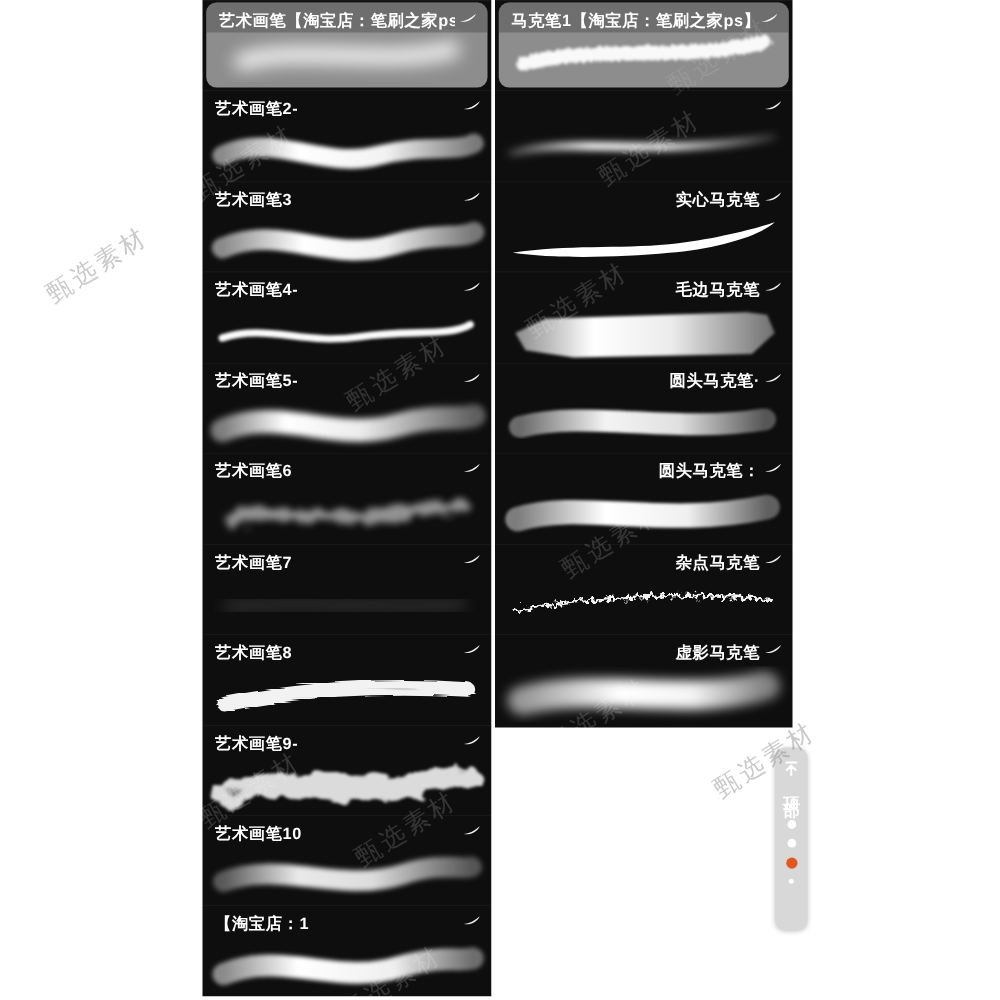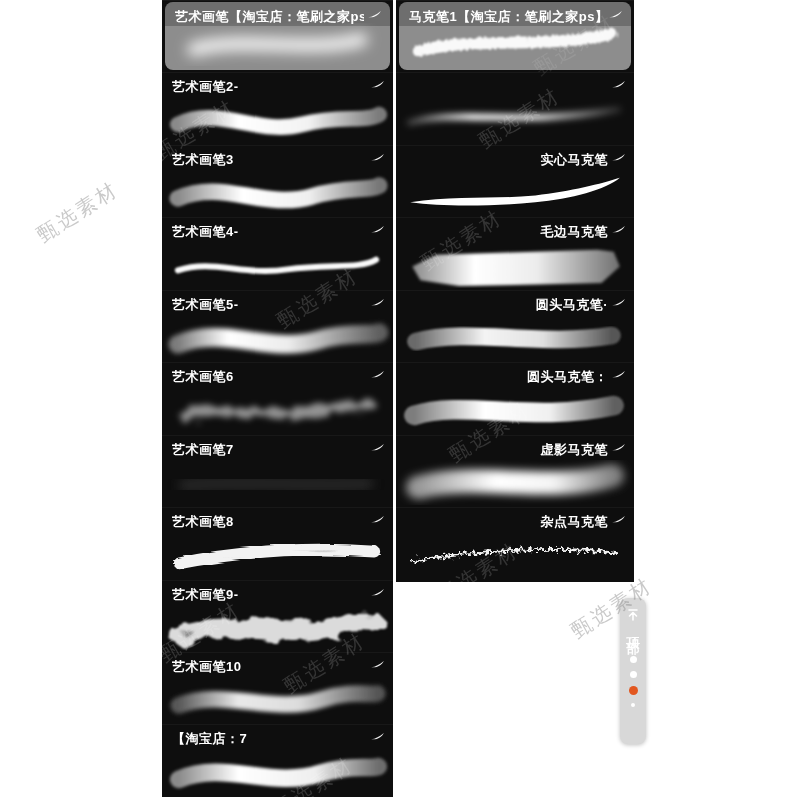--- a/index.html
+++ b/index.html
@@ -232,21 +232,21 @@
               <filter id="f9" x="-40%" y="-160%" width="180%" height="420%">
                 <feGaussianBlur in="SourceGraphic" stdDeviation="2.2"></feGaussianBlur>
               </filter>
             </defs>
             <path d="M15,29 C60,11 110,39 160,23 C190,13 207,19 216,17" fill="none" stroke="url(#g9)" stroke-width="17" stroke-linecap="round" stroke-linejoin="round" filter="url(#f9)"></path>
           </svg>
         </div>
       </div>
       <div class="brush-row">
         <div class="cell">
-          <div class="brush-label">【淘宝店：7</div>
+          <div class="brush-label">【淘宝店：1</div>
           <svg class="swoosh" viewBox="0 0 16 10">
             <path d="M1,8 C5.5,7.5 10.5,5 15,1 C13,5.5 7.5,9 1,8 Z" fill="#ffffff" opacity="0.92"></path>
           </svg>
           <svg class="preview" viewBox="0 0 230 46" preserveAspectRatio="none">
             <defs>
               <linearGradient id="g10" x1="0" y1="0" x2="1" y2="0">
                 <stop offset="0%" stop-color="#8a8a8a"></stop>
                 <stop offset="30%" stop-color="#ffffff"></stop>
                 <stop offset="68%" stop-color="#efefef"></stop>
                 <stop offset="100%" stop-color="#6d6d6d"></stop>
@@ -379,57 +379,57 @@
               <filter id="f16" x="-40%" y="-160%" width="180%" height="420%">
                 <feGaussianBlur in="SourceGraphic" stdDeviation="1.3"></feGaussianBlur>
               </filter>
             </defs>
             <path d="M16,28 C65,12 130,36 212,18" fill="none" stroke="url(#g16)" stroke-width="20" stroke-linecap="round" stroke-linejoin="round" filter="url(#f16)"></path>
           </svg>
         </div>
       </div>
       <div class="brush-row">
         <div class="cell">
-          <div class="brush-label">虚影马克笔</div>
-          <svg class="swoosh" viewBox="0 0 16 10">
-            <path d="M1,8 C5.5,7.5 10.5,5 15,1 C13,5.5 7.5,9 1,8 Z" fill="#ffffff" opacity="0.92"></path>
-          </svg>
-          <svg class="preview" viewBox="0 0 230 46" preserveAspectRatio="none">
-            <defs>
-              <linearGradient id="g17" x1="0" y1="0" x2="1" y2="0">
-                <stop offset="0%" stop-color="#979797"></stop>
-                <stop offset="40%" stop-color="#ffffff"></stop>
-                <stop offset="70%" stop-color="#f4f4f4"></stop>
-                <stop offset="100%" stop-color="#828282"></stop>
-              </linearGradient>
-              <filter id="f17" x="-40%" y="-160%" width="180%" height="420%">
-                <feGaussianBlur in="SourceGraphic" stdDeviation="4.5"></feGaussianBlur>
-              </filter>
-            </defs>
-            <path d="M20,28 C75,12 150,34 210,16" fill="none" stroke="url(#g17)" stroke-width="24" stroke-linecap="round" stroke-linejoin="round" filter="url(#f17)"></path>
-          </svg>
-        </div>
-      </div>
-      <div class="brush-row">
-        <div class="cell">
           <div class="brush-label">杂点马克笔</div>
           <svg class="swoosh" viewBox="0 0 16 10">
             <path d="M1,8 C5.5,7.5 10.5,5 15,1 C13,5.5 7.5,9 1,8 Z" fill="#ffffff" opacity="0.92"></path>
           </svg>
           <svg class="preview" viewBox="0 0 230 46" preserveAspectRatio="none">
             <defs>
               <filter id="f18" x="-40%" y="-160%" width="180%" height="420%">
                 <feTurbulence type="fractalNoise" baseFrequency="0.25 0.2" numOctaves="3" seed="7" result="n"></feTurbulence>
                 <feDisplacementMap in="SourceGraphic" in2="n" scale="10" result="d"></feDisplacementMap>
                 <feColorMatrix in="n" type="matrix" values="0 0 0 0 1 0 0 0 0 1 0 0 0 0 1 0.9 0.9 0.9 0 0" result="w"></feColorMatrix>
                 <feComposite in="w" in2="d" operator="in" result="c"></feComposite>
                 <feGaussianBlur in="c" stdDeviation="0.3"></feGaussianBlur>
               </filter>
             </defs>
             <path d="M14,29 C80,17 160,13 216,21" fill="none" stroke="#e8e8e8" stroke-width="2.8" stroke-linecap="round" stroke-linejoin="round" opacity="0.95" filter="url(#f18)"></path>
+          </svg>
+        </div>
+      </div>
+      <div class="brush-row">
+        <div class="cell">
+          <div class="brush-label">虚影马克笔</div>
+          <svg class="swoosh" viewBox="0 0 16 10">
+            <path d="M1,8 C5.5,7.5 10.5,5 15,1 C13,5.5 7.5,9 1,8 Z" fill="#ffffff" opacity="0.92"></path>
+          </svg>
+          <svg class="preview" viewBox="0 0 230 46" preserveAspectRatio="none">
+            <defs>
+              <linearGradient id="g17" x1="0" y1="0" x2="1" y2="0">
+                <stop offset="0%" stop-color="#979797"></stop>
+                <stop offset="40%" stop-color="#ffffff"></stop>
+                <stop offset="70%" stop-color="#f4f4f4"></stop>
+                <stop offset="100%" stop-color="#828282"></stop>
+              </linearGradient>
+              <filter id="f17" x="-40%" y="-160%" width="180%" height="420%">
+                <feGaussianBlur in="SourceGraphic" stdDeviation="4.5"></feGaussianBlur>
+              </filter>
+            </defs>
+            <path d="M20,28 C75,12 150,34 210,16" fill="none" stroke="url(#g17)" stroke-width="24" stroke-linecap="round" stroke-linejoin="round" filter="url(#f17)"></path>
           </svg>
         </div>
       </div>
     </div>
 
   <div id="widget">
     <svg width="14" height="14" viewBox="0 0 14 14">
       <path d="M3,2 L11,2 M7,4.5 L7,12 M3.5,8 L7,4.5 L10.5,8" fill="none" stroke="#ffffff" stroke-width="1.6" stroke-linecap="round" stroke-linejoin="round"></path>
     </svg>
     <div class="vlabel">顶部</div>

